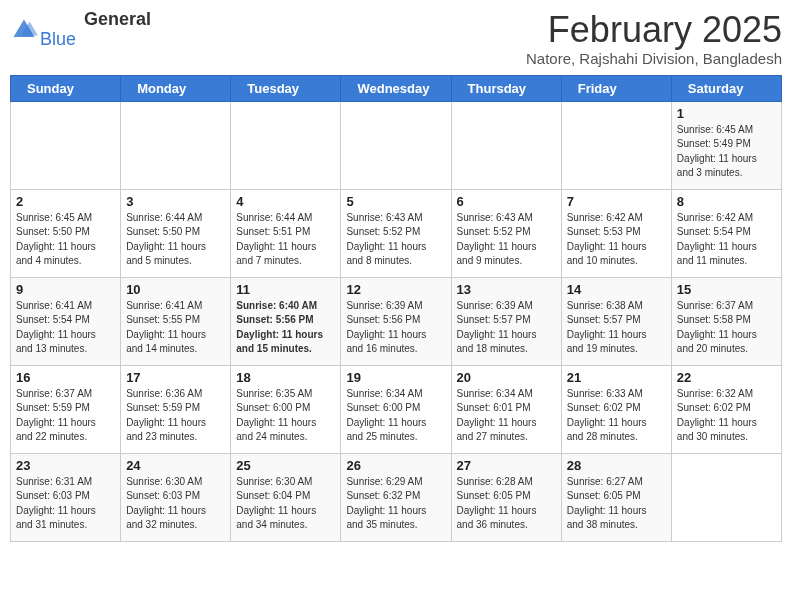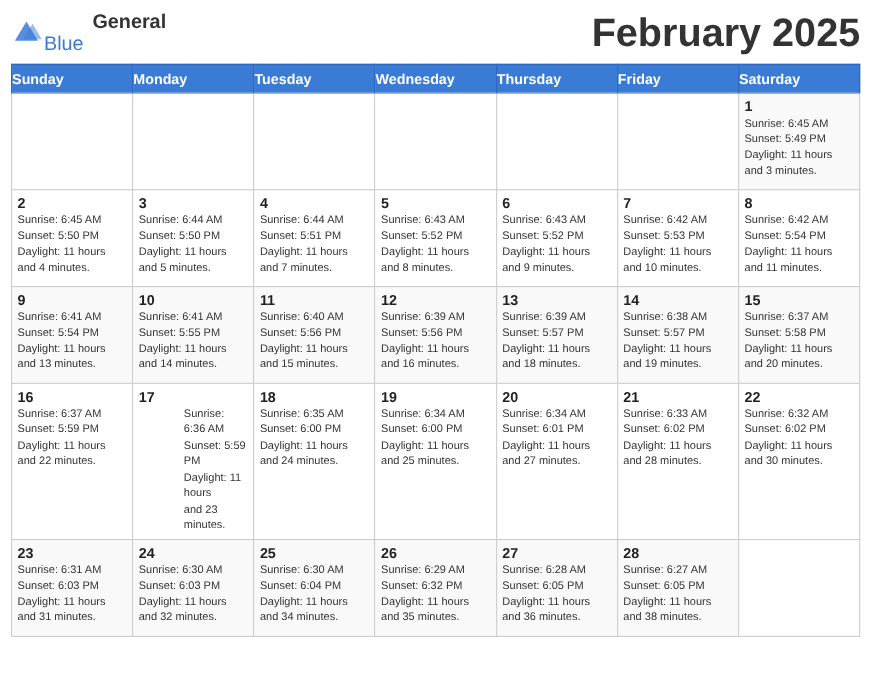--- a/index.html
+++ b/index.html
@@ -39,39 +39,39 @@
     }
     .logo-icon {
       width: 28px;
       height: 28px;
     }
     .title-block {
       text-align: right;
     }
     .month-title {
       font-size: 36px;
-      font-weight: bold;
+      font-weight: normal;
       color: #333;
       line-height: 1.1;
     }
     .location-title {
       font-size: 15px;
       color: #555;
     }
     .calendar {
       width: 100%;
       border-collapse: collapse;
       table-layout: fixed;
     }
     .calendar thead tr th {
       background-color: #3a7bd5;
       color: #fff;
       font-size: 13px;
       font-weight: bold;
-      padding: 5px 0;
+      padding: 5px 16px;
       text-align: left;
       border: 1px solid #2e66bb;
     }
     .calendar tbody tr td {
       border: 1px solid #ccc;
       vertical-align: top;
       padding: 4px 5px;
       height: 88px;
       font-size: 10.5px;
       color: #333;
@@ -105,20 +105,21 @@
       <polygon points="20,5 35,30 5,30" fill="#3a7bd5" opacity="0.85"></polygon>
       <polygon points="28,8 40,28 16,28" fill="#3a7bd5" opacity="0.5"></polygon>
     </svg>
     <div class="logo-text">
       <span class="logo-general">General</span>
       <span class="logo-blue">Blue</span>
     </div>
   </div>
   <div class="title-block">
     <div class="month-title">February 2025</div>
+    <div class="location-title">Natore, Rajshahi Division, Bangladesh</div>
   </div>
 </div>
 
 <table class="calendar">
   <thead>
     <tr>
     <th>Sunday</th>
         <th>Monday</th>
         <th>Tuesday</th>
         <th>Wednesday</th>
@@ -204,21 +205,21 @@
         </td>
         <td>
           <span class="day-num">10</span>
           <div class="day-info" style="white-space: pre-line;">Sunrise: 6:41 AM
 Sunset: 5:55 PM
 Daylight: 11 hours
 and 14 minutes.</div>
         </td>
         <td>
           <span class="day-num">11</span>
-          <div class="day-info" style="white-space: pre-line;">Sunrise: 6:40 AM
+          <div class="day-info" style="white-space: pre-line; font-weight: bold;">Sunrise: 6:40 AM
 Sunset: 5:56 PM
 Daylight: 11 hours
 and 15 minutes.</div>
         </td>
         <td>
           <span class="day-num">12</span>
           <div class="day-info" style="white-space: pre-line;">Sunrise: 6:39 AM
 Sunset: 5:56 PM
 Daylight: 11 hours
 and 16 minutes.</div>
@@ -248,21 +249,21 @@
       <tr>
         <td>
           <span class="day-num">16</span>
           <div class="day-info" style="white-space: pre-line;">Sunrise: 6:37 AM
 Sunset: 5:59 PM
 Daylight: 11 hours
 and 22 minutes.</div>
         </td>
         <td>
           <span class="day-num">17</span>
-          <div class="day-info" style="white-space: pre-line; margin-left: 41px;">Sunrise: 6:36 AM
+          <div class="day-info" style="white-space: pre-line;">Sunrise: 6:36 AM
 Sunset: 5:59 PM
 Daylight: 11 hours
 and 23 minutes.</div>
         </td>
         <td>
           <span class="day-num">18</span>
           <div class="day-info" style="white-space: pre-line;">Sunrise: 6:35 AM
 Sunset: 6:00 PM
 Daylight: 11 hours
 and 24 minutes.</div>

